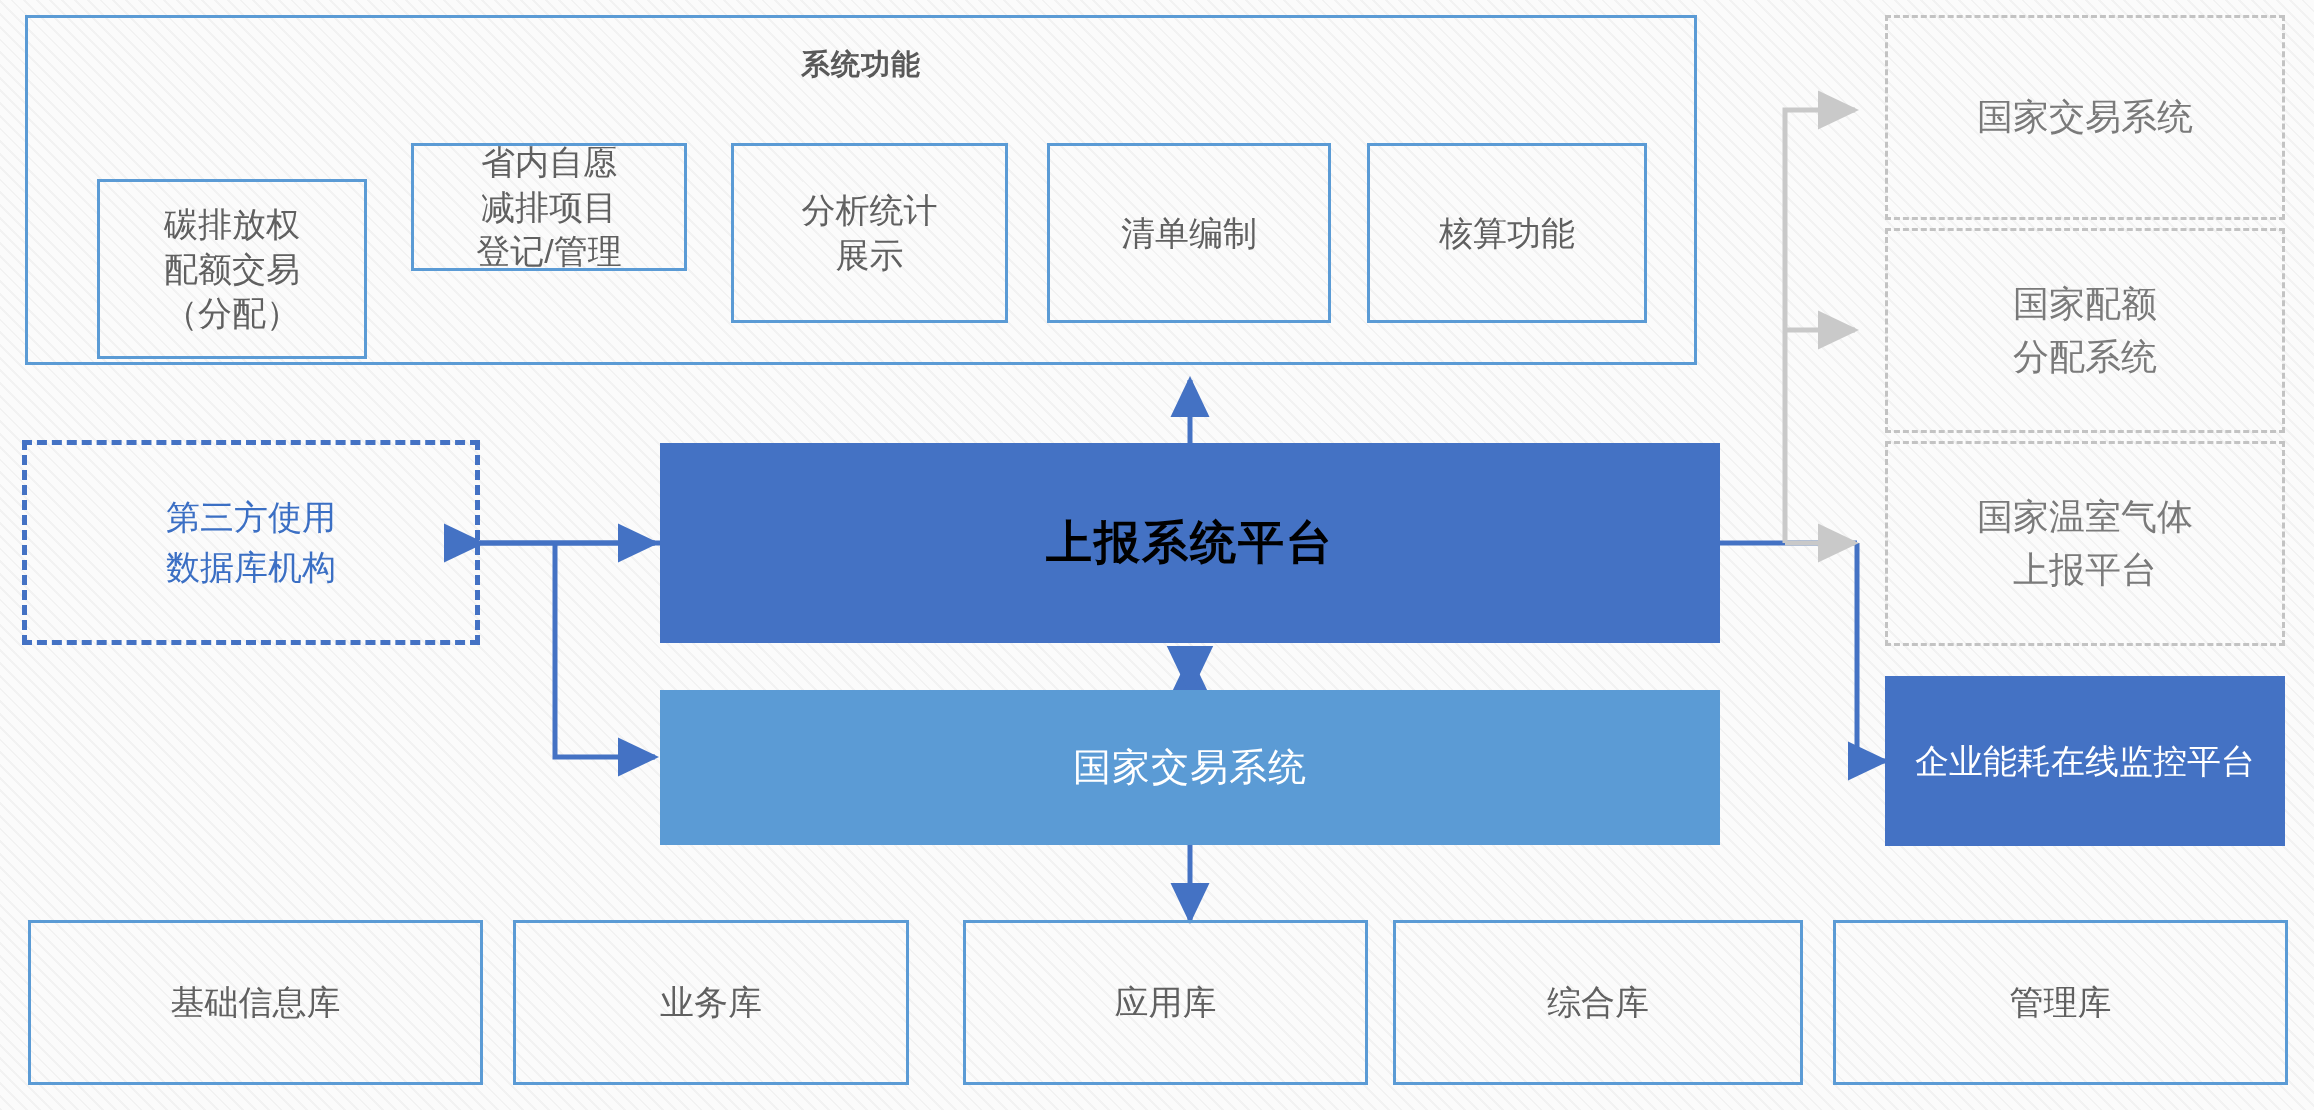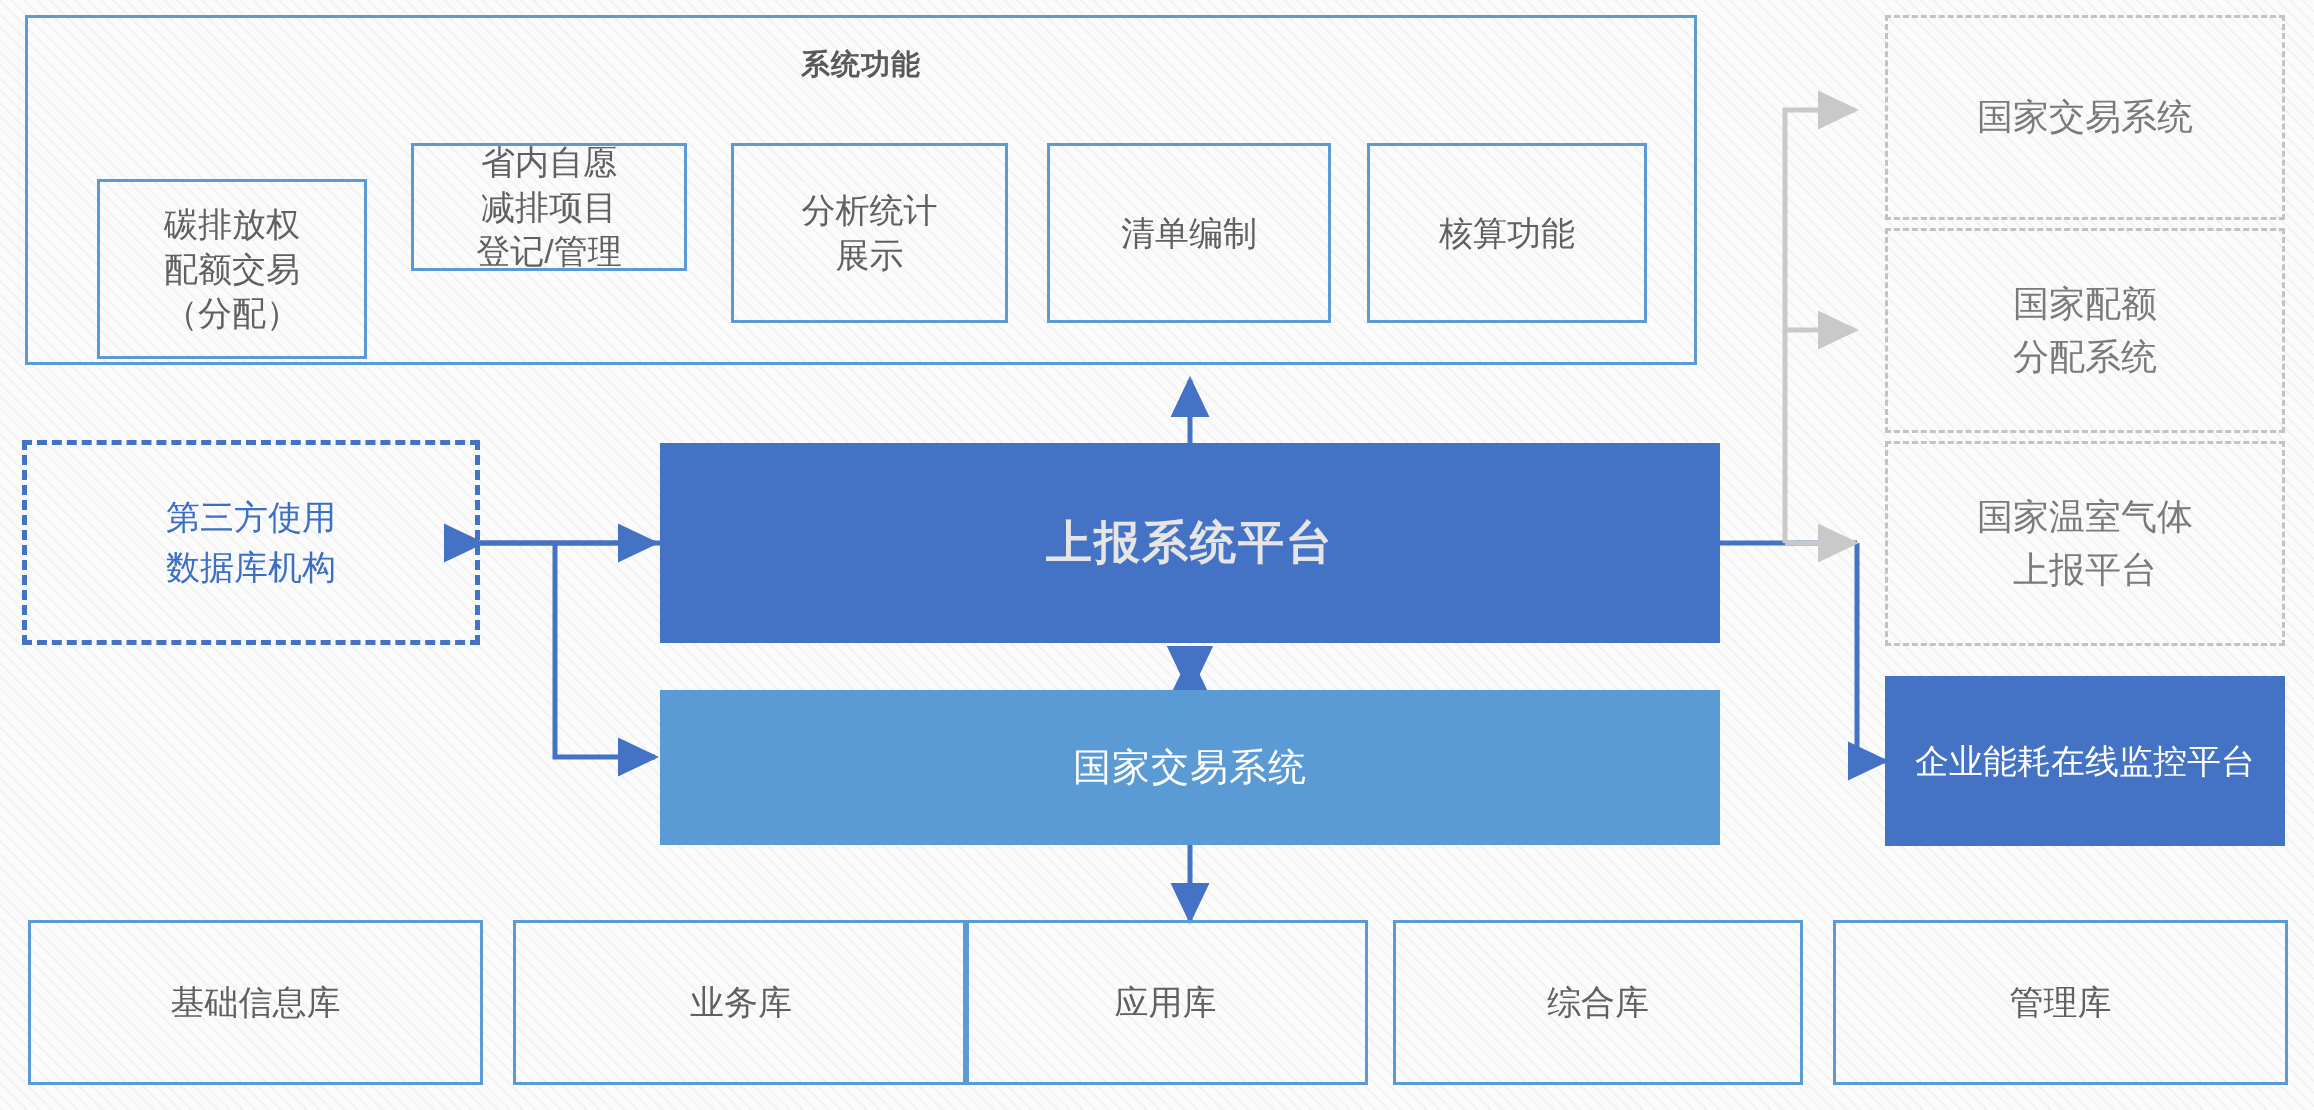--- a/index.html
+++ b/index.html
@@ -49,21 +49,21 @@
     text-align: center;
     color: #606060;
     font-size: 34px;
     line-height: 1.32;
     white-space: pre-line;
   }
 
   
   .block-primary {
     background: #4472C4;
-    color: #e5e5e5;
+    color: #000000;
     display: flex;
     align-items: center;
     justify-content: center;
     text-align: center;
     font-size: 46px;
     font-weight: bold;
     letter-spacing: 2px;
   }
   .block-secondary {
     background: #5B9BD5;
@@ -216,21 +216,21 @@
 
   <div class="box block-secondary" style="left:660px; top:690px; width:1060px; height:155px;">国家交易系统</div>
 
   <div class="box block-monitor" style="left:1885px; top:676px; width:400px; height:170px;">
     <span>企业能耗在线</span>
     <span>监控平台</span>
   </div>
 
   <div class="box db-cell" style="left:28px; top:920px; width:455px; height:165px;">基础信息库</div>
 
-  <div class="box db-cell" style="left:513px; top:920px; width:456px; height:165px;">业务库</div>
+  <div class="box db-cell" style="left:513px; top:920px; width:396px; height:165px;">业务库</div>
 
   <div class="box db-cell" style="left:963px; top:920px; width:405px; height:165px;">应用库</div>
 
   <div class="box db-cell" style="left:1833px; top:920px; width:455px; height:165px;">管理库</div>
 
   <div class="box db-cell" style="left:1393px; top:920px; width:410px; height:165px;">综合库</div>
 
 </div>
 
 </body></html>

